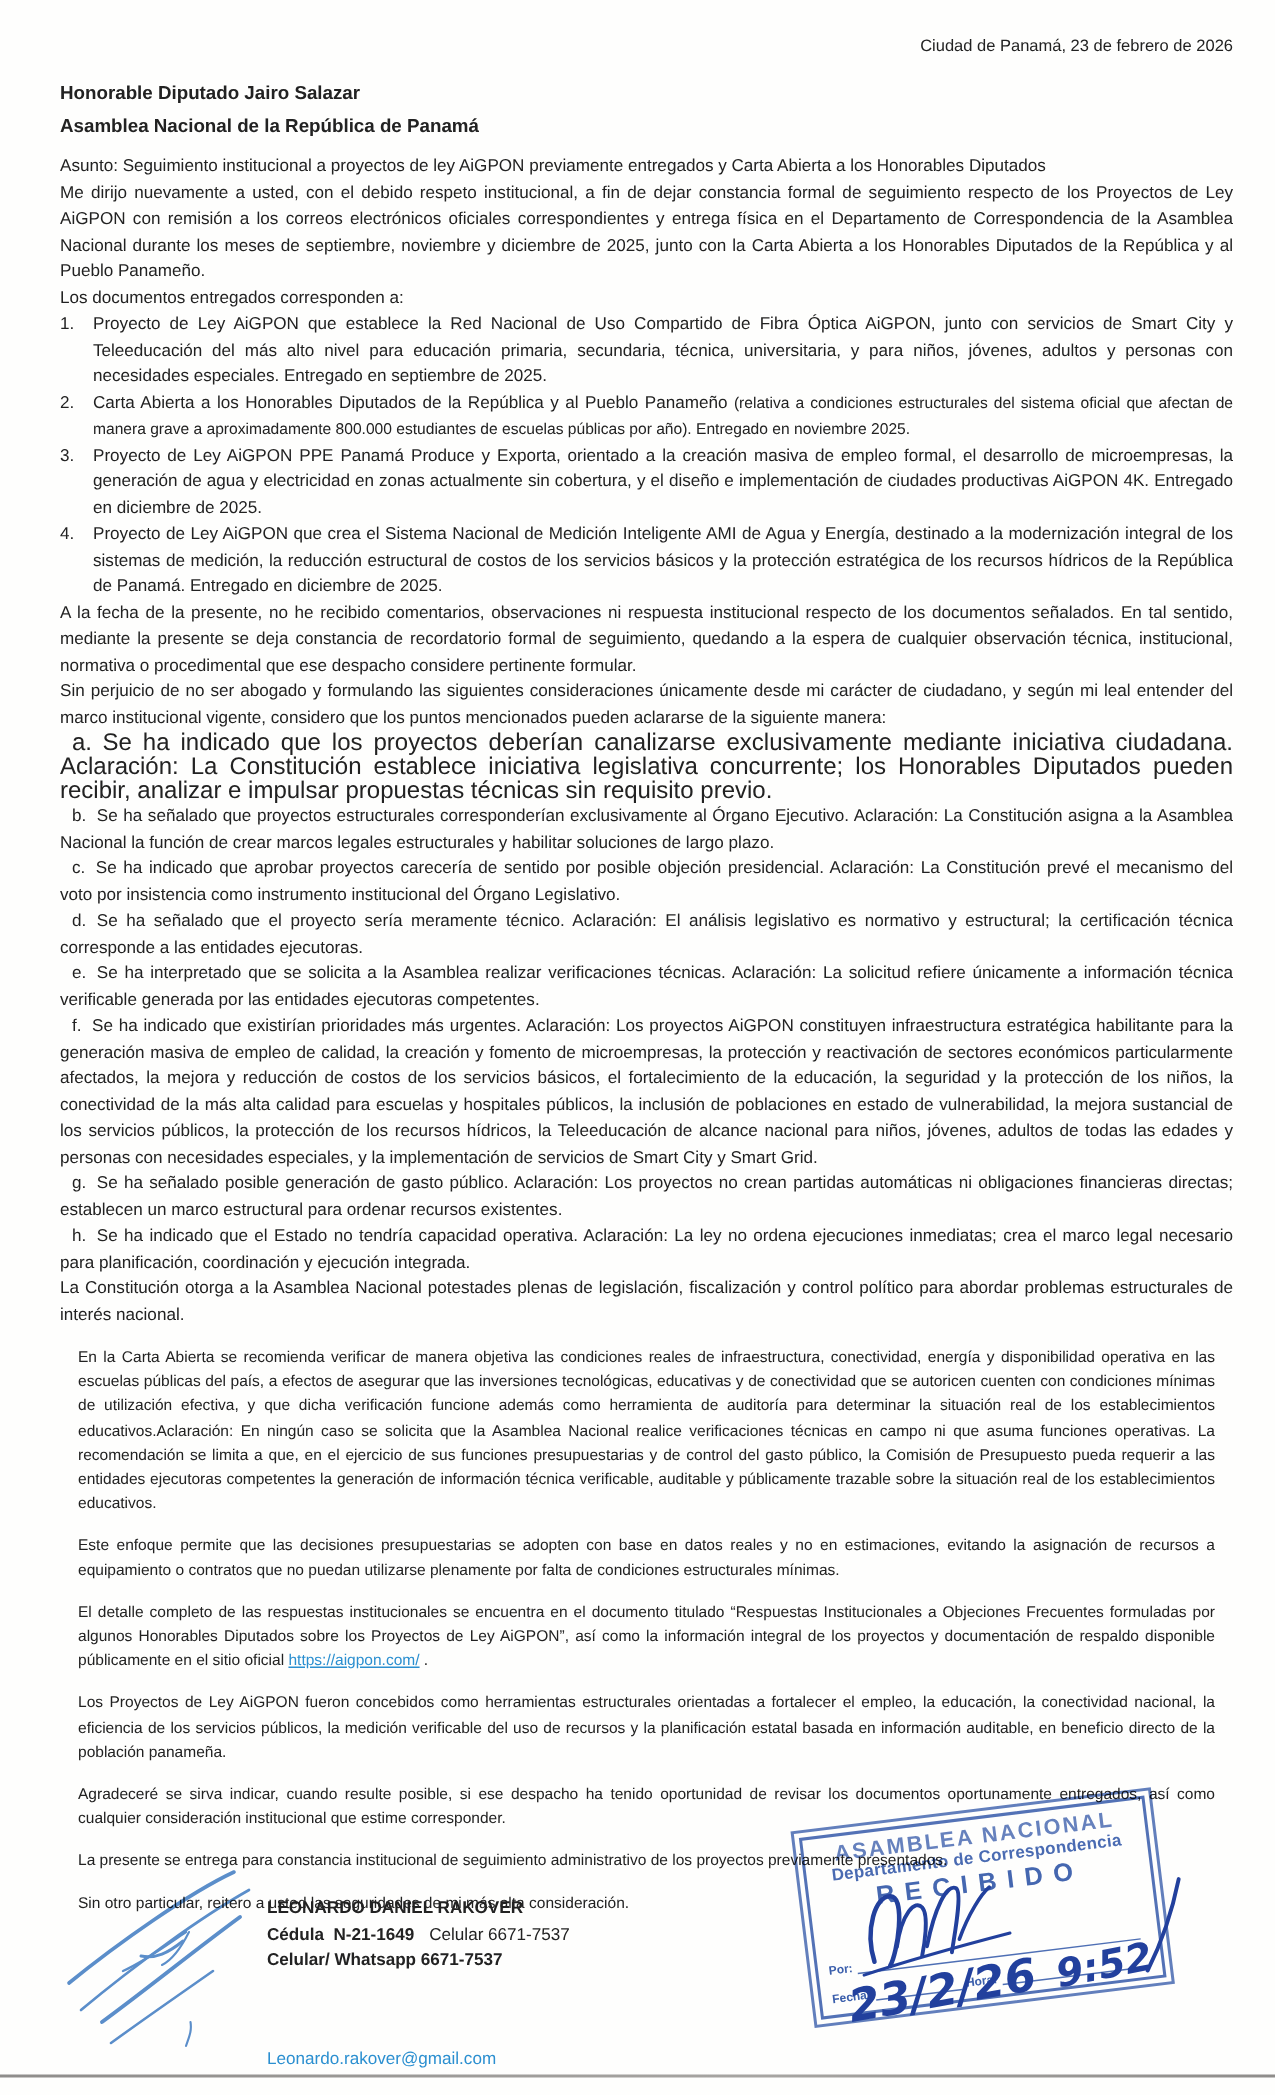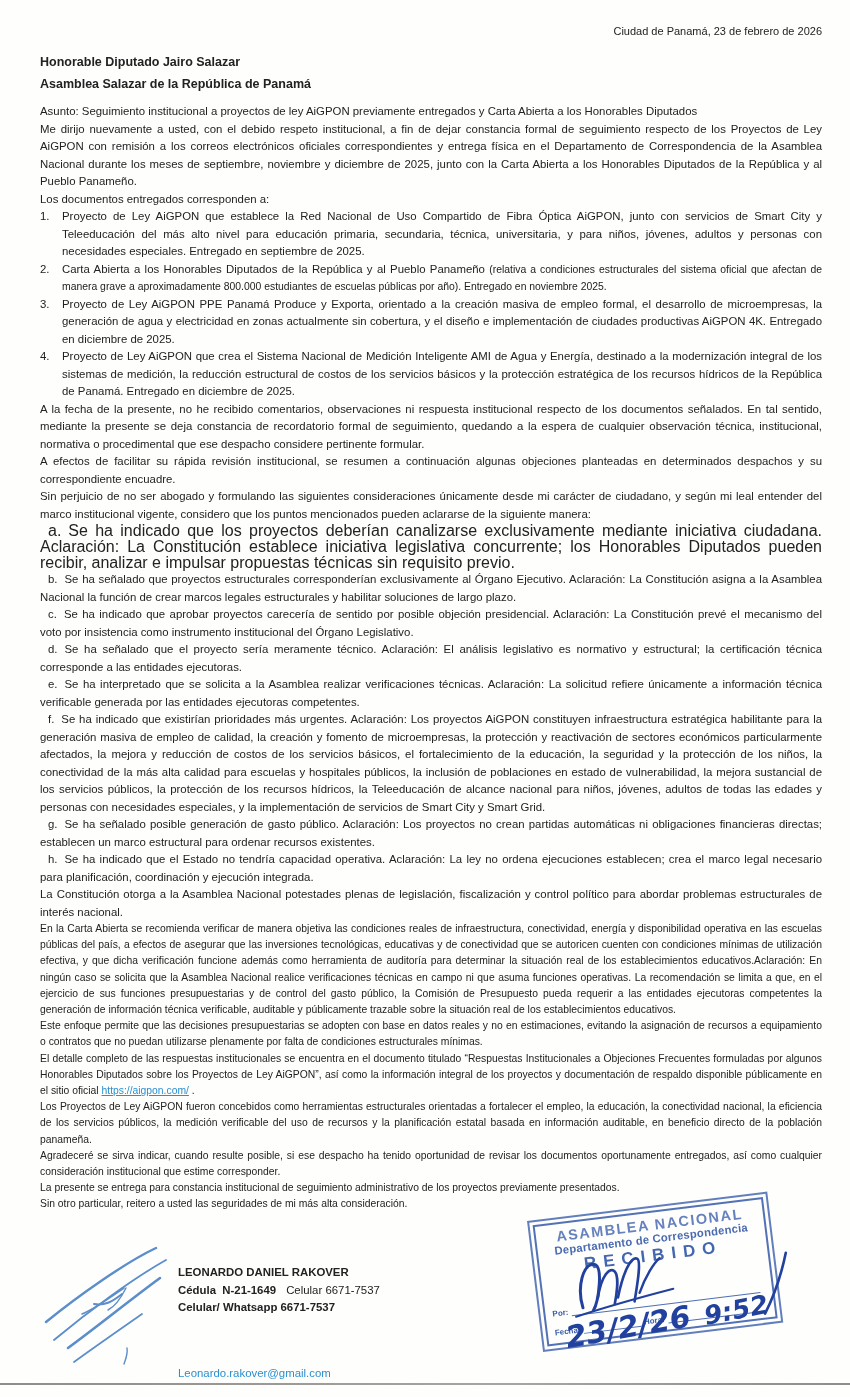--- a/index.html
+++ b/index.html
@@ -11,21 +11,21 @@
   .gap8 { height:8px; }
   .p  { font-size:11.4px; line-height:17.5px; text-align:justify; margin:0; }
   .p.single { text-align:left; }
   .doc { font-size:11.4px; line-height:17.5px; text-align:justify; margin:0;
          padding-left:22px; text-indent:-22px; }
   .doc .num { display:inline-block; width:22px; text-indent:0; }
   .small-inline { font-size:10.4px; }
   .cl { font-size:11.4px; line-height:17.5px; text-align:justify; margin:0; text-indent:8px; }
   .cl .lt { margin-right:7px; }
   .cl.small { font-size:16px; line-height:16px; }
-  .sm { font-size:10.35px; line-height:16.2px; text-align:justify; margin:0; }
+  .sm { font-size:10.35px; line-height:16.2px; text-align:justify; margin:12px; }
   .sm.single { text-align:left; }
   .link { color:#2b8fd0; text-decoration:underline; cursor:pointer; }
   
   .contact { position:absolute; left:178px; top:1264px; font-size:11.4px; line-height:17.5px; }
   .contact .b { font-weight:bold; }
   .contact .n2-normal { font-weight:normal; margin-left:10px; }
   .contact a, .contact .email { color:#2b8fd0; display:inline-block;margin-top:48px; }
   .ws-pre { white-space:pre; }
   
   .sig-svg { position:absolute; left:38px; top:1244px; mix-blend-mode:multiply; }
@@ -51,45 +51,44 @@
 </style>
 </head>
 <body>
 
 <div class="page">
   <div class="content">
 
     <p class="date-line">Ciudad de Panamá, 23 de febrero de 2026</p>
 
     <p class="addr">Honorable Diputado Jairo Salazar</p>
-    <p class="addr">Asamblea Salazar de la República de Panamá</p>
+    <p class="addr">Asamblea Nacional de la República de Panamá</p>
 
     <div class="gap8"></div>
 
     <p class="p single">Asunto: Seguimiento institucional a proyectos de ley AiGPON previamente entregados y Carta Abierta a los Honorables Diputados</p>
     <p class="p">Me dirijo nuevamente a usted, con el debido respeto institucional, a fin de dejar constancia formal de seguimiento respecto de los Proyectos de Ley AiGPON con remisión a los correos electrónicos oficiales correspondientes y entrega física en el Departamento de Correspondencia de la Asamblea Nacional durante los meses de septiembre, noviembre y diciembre de 2025, junto con la Carta Abierta a los Honorables Diputados de la República y al Pueblo Panameño.</p>
     <p class="p single">Los documentos entregados corresponden a:</p>
 
     <div class="doc"><span class="num">1.</span><span>Proyecto de Ley AiGPON que establece la Red Nacional de Uso Compartido de Fibra Óptica AiGPON, junto con servicios de Smart City y Teleeducación del más alto nivel para educación primaria, secundaria, técnica, universitaria, y para niños, jóvenes, adultos y personas con necesidades especiales. Entregado en septiembre de 2025.</span></div>
     <div class="doc"><span class="num">2.</span><span>Carta Abierta a los Honorables Diputados de la República y al Pueblo Panameño </span><span class="small-inline">(relativa a condiciones estructurales del sistema oficial que afectan de manera grave a aproximadamente 800.000 estudiantes de escuelas públicas por año). Entregado en noviembre 2025.</span></div>
     <div class="doc"><span class="num">3.</span><span>Proyecto de Ley AiGPON PPE Panamá Produce y Exporta, orientado a la creación masiva de empleo formal, el desarrollo de microempresas, la generación de agua y electricidad en zonas actualmente sin cobertura, y el diseño e implementación de ciudades productivas AiGPON 4K. Entregado en diciembre de 2025.</span></div>
     <div class="doc"><span class="num">4.</span><span>Proyecto de Ley AiGPON que crea el Sistema Nacional de Medición Inteligente AMI de Agua y Energía, destinado a la modernización integral de los sistemas de medición, la reducción estructural de costos de los servicios básicos y la protección estratégica de los recursos hídricos de la República de Panamá. Entregado en diciembre de 2025.</span></div>
 
     <p class="p">A la fecha de la presente, no he recibido comentarios, observaciones ni respuesta institucional respecto de los documentos señalados. En tal sentido, mediante la presente se deja constancia de recordatorio formal de seguimiento, quedando a la espera de cualquier observación técnica, institucional, normativa o procedimental que ese despacho considere pertinente formular.</p>
-    <p class="p">A efectos de facilitar su rápida revisión institucional, se resumen a continuación algunas objeciones planteadas en determinados despachos y su correspondiente encuadre.</p>
     <p class="p">Sin perjuicio de no ser abogado y formulando las siguientes consideraciones únicamente desde mi carácter de ciudadano, y según mi leal entender del marco institucional vigente, considero que los puntos mencionados pueden aclararse de la siguiente manera:</p>
 
     <div class="cl small"><span class="lt">a.</span><span>Se ha indicado que los proyectos deberían canalizarse exclusivamente mediante iniciativa ciudadana. Aclaración: La Constitución establece iniciativa legislativa concurrente; los Honorables Diputados pueden recibir, analizar e impulsar propuestas técnicas sin requisito previo.</span></div>
     <div class="cl"><span class="lt">b.</span><span>Se ha señalado que proyectos estructurales corresponderían exclusivamente al Órgano Ejecutivo. Aclaración: La Constitución asigna a la Asamblea Nacional la función de crear marcos legales estructurales y habilitar soluciones de largo plazo.</span></div>
     <div class="cl"><span class="lt">c.</span><span>Se ha indicado que aprobar proyectos carecería de sentido por posible objeción presidencial. Aclaración: La Constitución prevé el mecanismo del voto por insistencia como instrumento institucional del Órgano Legislativo.</span></div>
     <div class="cl"><span class="lt">d.</span><span>Se ha señalado que el proyecto sería meramente técnico. Aclaración: El análisis legislativo es normativo y estructural; la certificación técnica corresponde a las entidades ejecutoras.</span></div>
     <div class="cl"><span class="lt">e.</span><span>Se ha interpretado que se solicita a la Asamblea realizar verificaciones técnicas. Aclaración: La solicitud refiere únicamente a información técnica verificable generada por las entidades ejecutoras competentes.</span></div>
     <div class="cl"><span class="lt">f.</span><span>Se ha indicado que existirían prioridades más urgentes. Aclaración: Los proyectos AiGPON constituyen infraestructura estratégica habilitante para la generación masiva de empleo de calidad, la creación y fomento de microempresas, la protección y reactivación de sectores económicos particularmente afectados, la mejora y reducción de costos de los servicios básicos, el fortalecimiento de la educación, la seguridad y la protección de los niños, la conectividad de la más alta calidad para escuelas y hospitales públicos, la inclusión de poblaciones en estado de vulnerabilidad, la mejora sustancial de los servicios públicos, la protección de los recursos hídricos, la Teleeducación de alcance nacional para niños, jóvenes, adultos de todas las edades y personas con necesidades especiales, y la implementación de servicios de Smart City y Smart Grid.</span></div>
     <div class="cl"><span class="lt">g.</span><span>Se ha señalado posible generación de gasto público. Aclaración: Los proyectos no crean partidas automáticas ni obligaciones financieras directas; establecen un marco estructural para ordenar recursos existentes.</span></div>
-    <div class="cl"><span class="lt">h.</span><span>Se ha indicado que el Estado no tendría capacidad operativa. Aclaración: La ley no ordena ejecuciones establecen; crea el marco legal necesario para planificación, coordinación y ejecución integrada.</span></div>
+    <div class="cl"><span class="lt">h.</span><span>Se ha indicado que el Estado no tendría capacidad operativa. Aclaración: La ley no ordena ejecuciones inmediatas; crea el marco legal necesario para planificación, coordinación y ejecución integrada.</span></div>
 
     <p class="p">La Constitución otorga a la Asamblea Nacional potestades plenas de legislación, fiscalización y control político para abordar problemas estructurales de interés nacional.</p>
 
     <p class="sm">En la Carta Abierta se recomienda verificar de manera objetiva las condiciones reales de infraestructura, conectividad, energía y disponibilidad operativa en las escuelas públicas del país, a efectos de asegurar que las inversiones tecnológicas, educativas y de conectividad que se autoricen cuenten con condiciones mínimas de utilización efectiva, y que dicha verificación funcione además como herramienta de auditoría para determinar la situación real de los establecimientos educativos.Aclaración: En ningún caso se solicita que la Asamblea Nacional realice verificaciones técnicas en campo ni que asuma funciones operativas. La recomendación se limita a que, en el ejercicio de sus funciones presupuestarias y de control del gasto público, la Comisión de Presupuesto pueda requerir a las entidades ejecutoras competentes la generación de información técnica verificable, auditable y públicamente trazable sobre la situación real de los establecimientos educativos.</p>
     <p class="sm">Este enfoque permite que las decisiones presupuestarias se adopten con base en datos reales y no en estimaciones, evitando la asignación de recursos a equipamiento o contratos que no puedan utilizarse plenamente por falta de condiciones estructurales mínimas.</p>
     <p class="sm"><span>El detalle completo de las respuestas institucionales se encuentra en el documento titulado “Respuestas Institucionales a Objeciones Frecuentes formuladas por algunos Honorables Diputados sobre los Proyectos de Ley AiGPON”, así como la información integral de los proyectos y documentación de respaldo disponible públicamente en el sitio oficial </span><span class="link">https://aigpon.com/</span><span> .</span></p>
     <p class="sm">Los Proyectos de Ley AiGPON fueron concebidos como herramientas estructurales orientadas a fortalecer el empleo, la educación, la conectividad nacional, la eficiencia de los servicios públicos, la medición verificable del uso de recursos y la planificación estatal basada en información auditable, en beneficio directo de la población panameña.</p>
     <p class="sm">Agradeceré se sirva indicar, cuando resulte posible, si ese despacho ha tenido oportunidad de revisar los documentos oportunamente entregados, así como cualquier consideración institucional que estime corresponder.</p>
     <p class="sm single">La presente se entrega para constancia institucional de seguimiento administrativo de los proyectos previamente presentados.</p>
     <p class="sm single">Sin otro particular, reitero a usted las seguridades de mi más alta consideración.</p>

